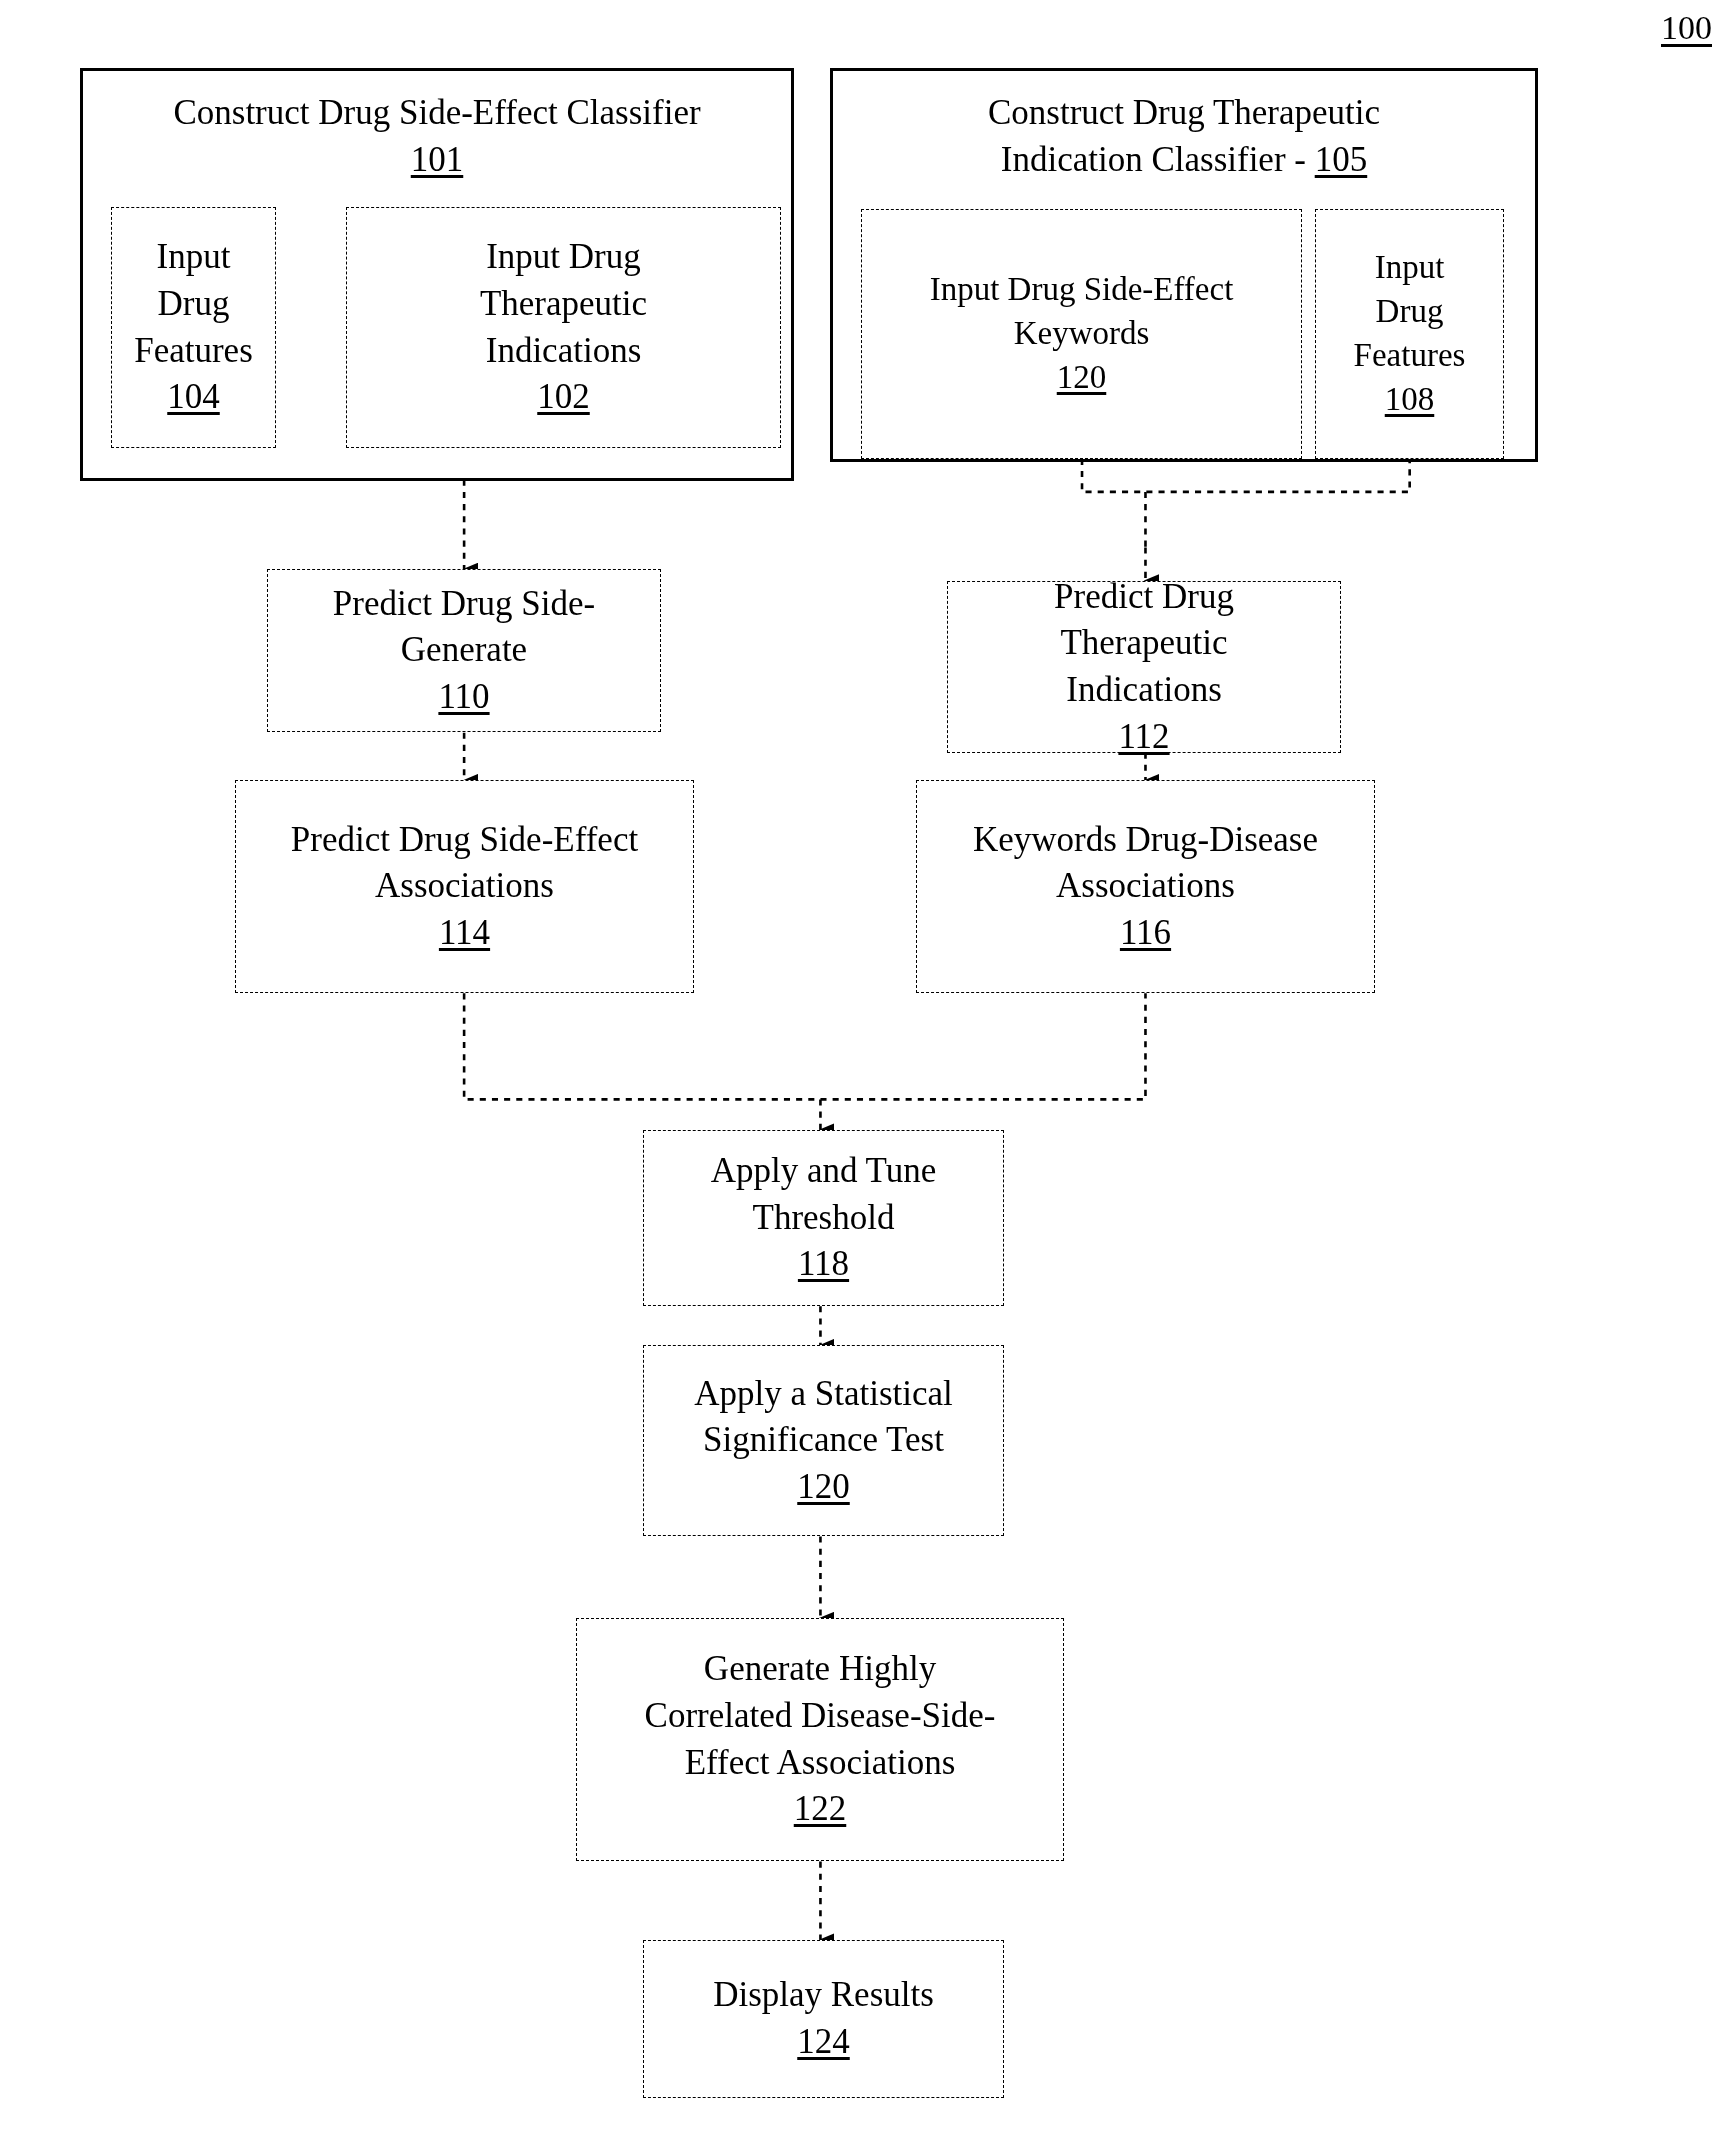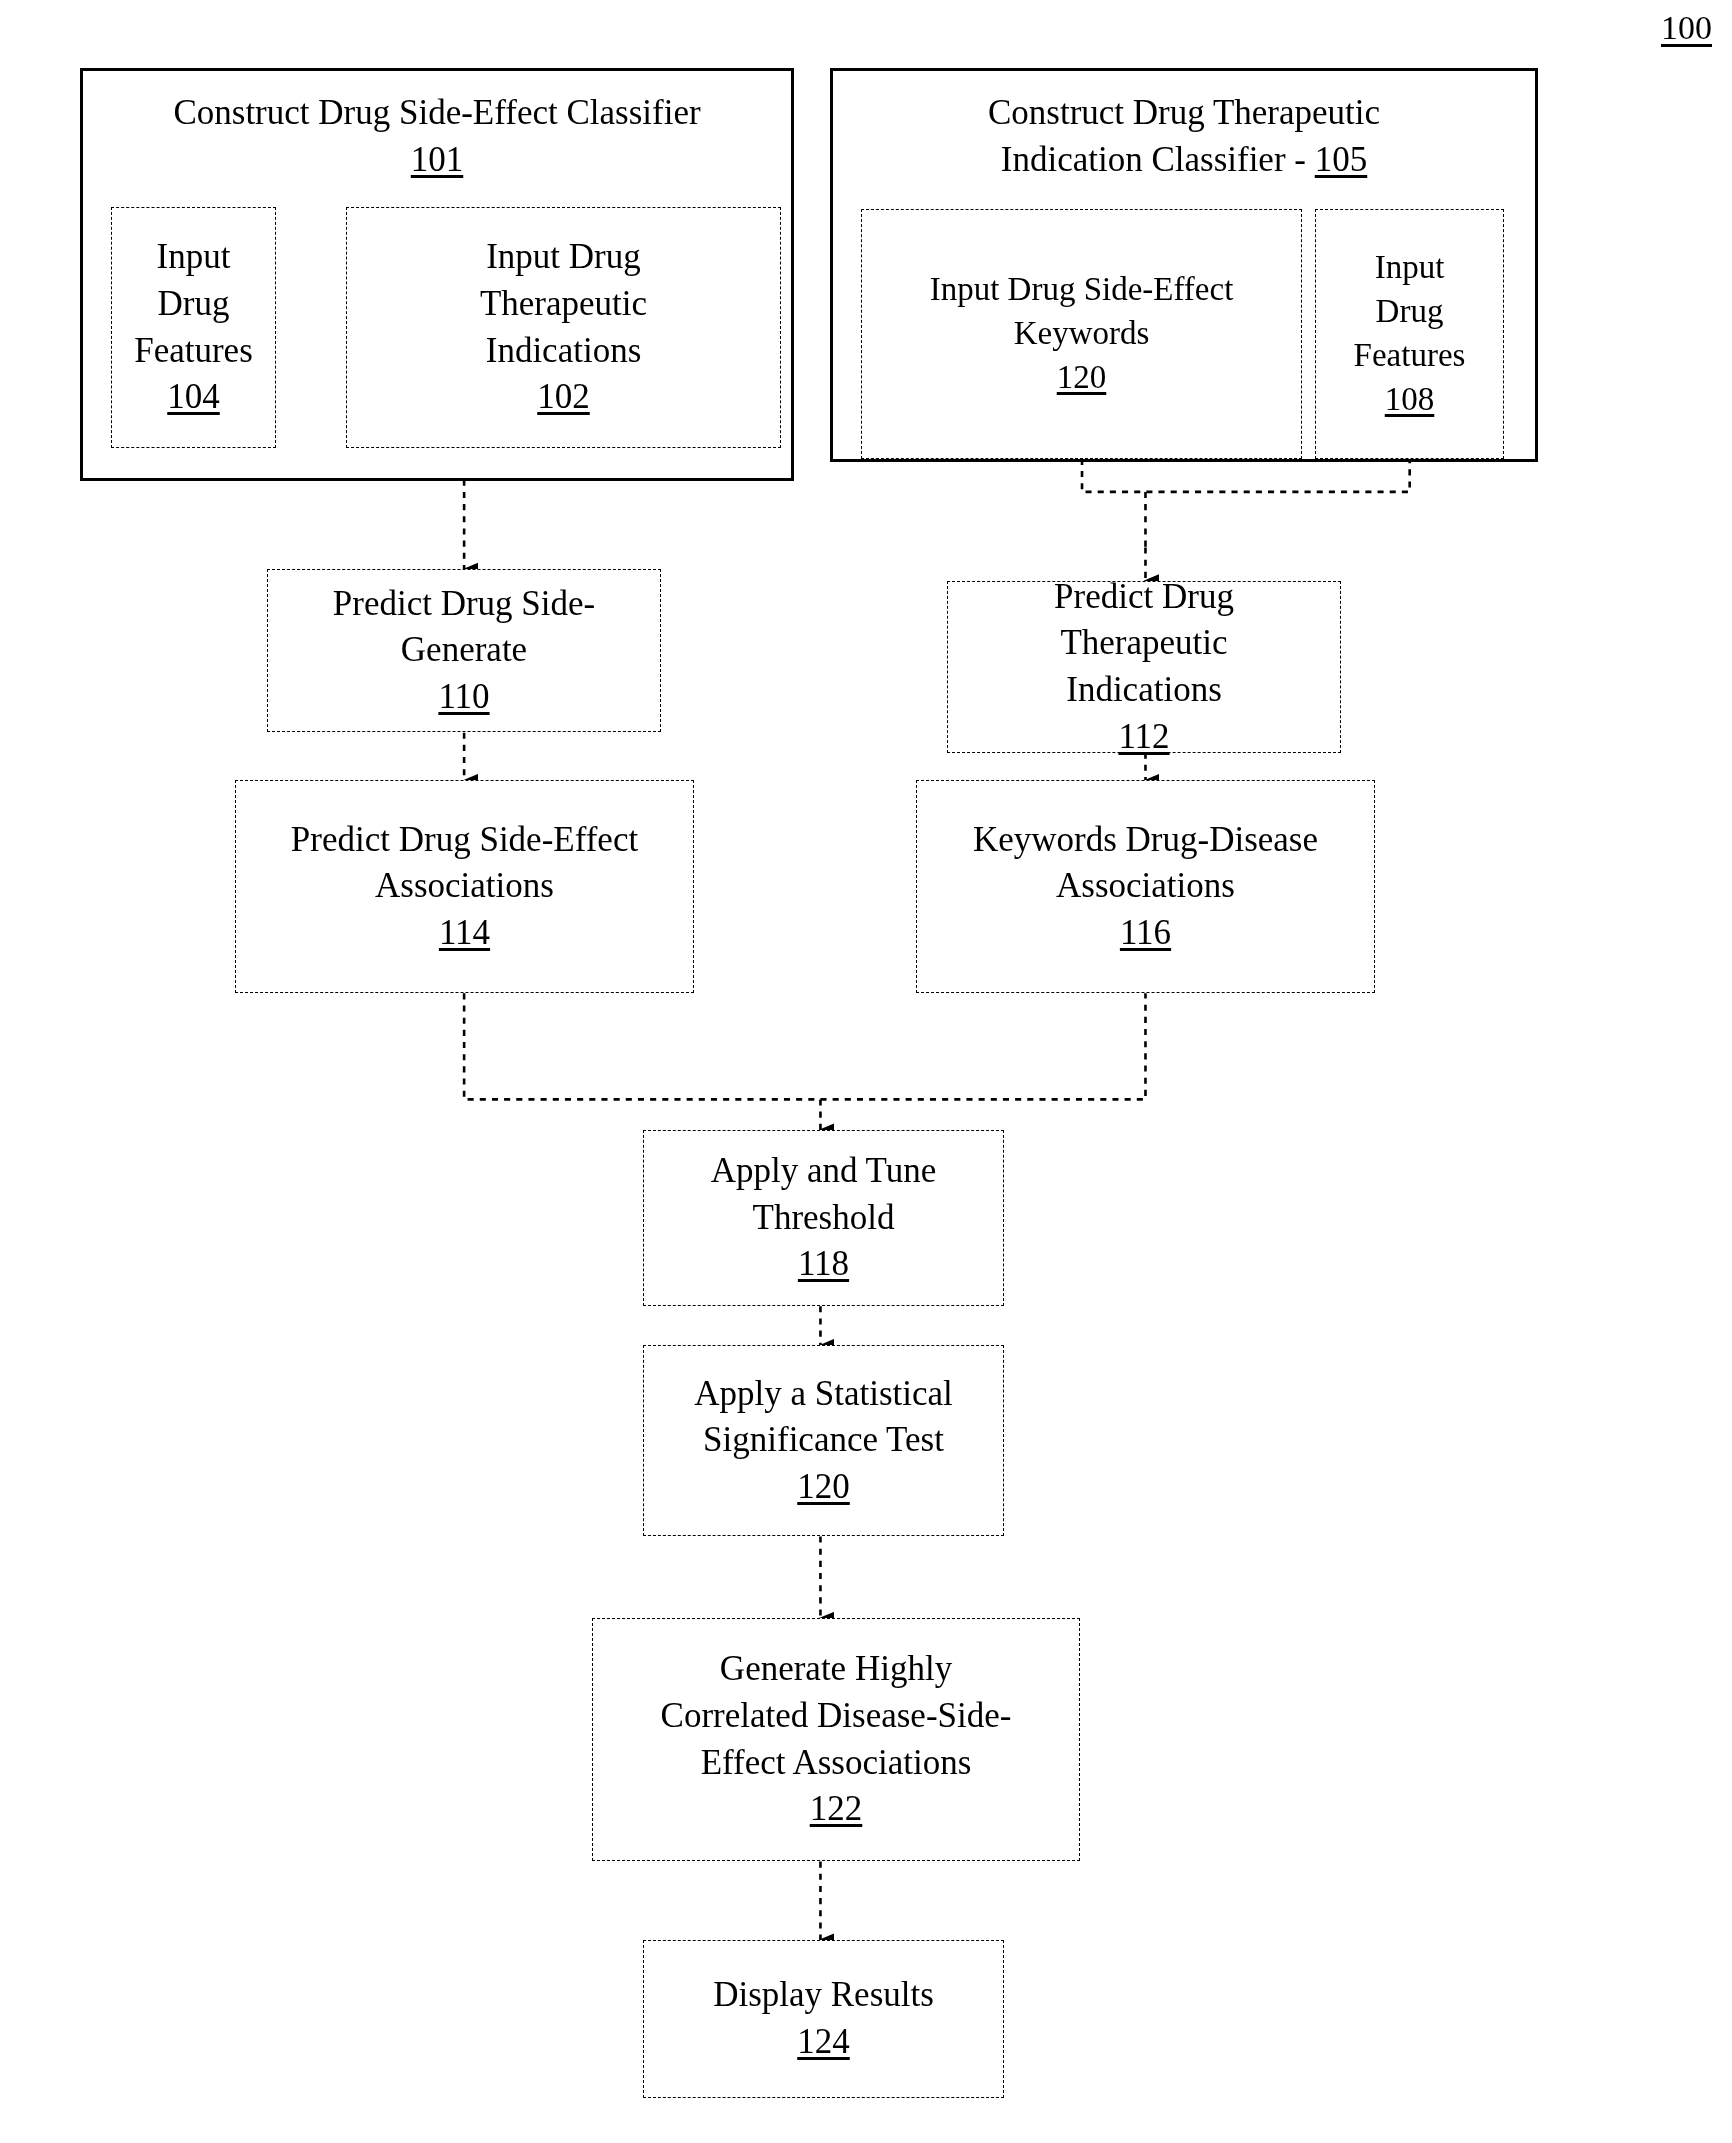--- a/index.html
+++ b/index.html
@@ -201,21 +201,21 @@
     <span class="ln">Threshold</span>
     <span class="ln num">118</span>
   </div>
 
   <div class="box step-box t40" style="left:643px; top:1345px; width:361px; height:191px;">
     <span class="ln">Apply a Statistical</span>
     <span class="ln">Significance Test</span>
     <span class="ln num">120</span>
   </div>
 
-  <div class="box step-box t40" style="left:592px; top:1618px; width:488px; height:243px;">
+  <div class="box step-box t40" style="left:576px; top:1618px; width:488px; height:243px;">
     <span class="ln">Generate Highly</span>
     <span class="ln">Correlated Disease-Side-</span>
     <span class="ln">Effect Associations</span>
     <span class="ln num">122</span>
   </div>
 
   <div class="box step-box t40" style="left:643px; top:1940px; width:361px; height:158px;">
     <span class="ln">Display Results</span>
     <span class="ln num">124</span>
   </div>

